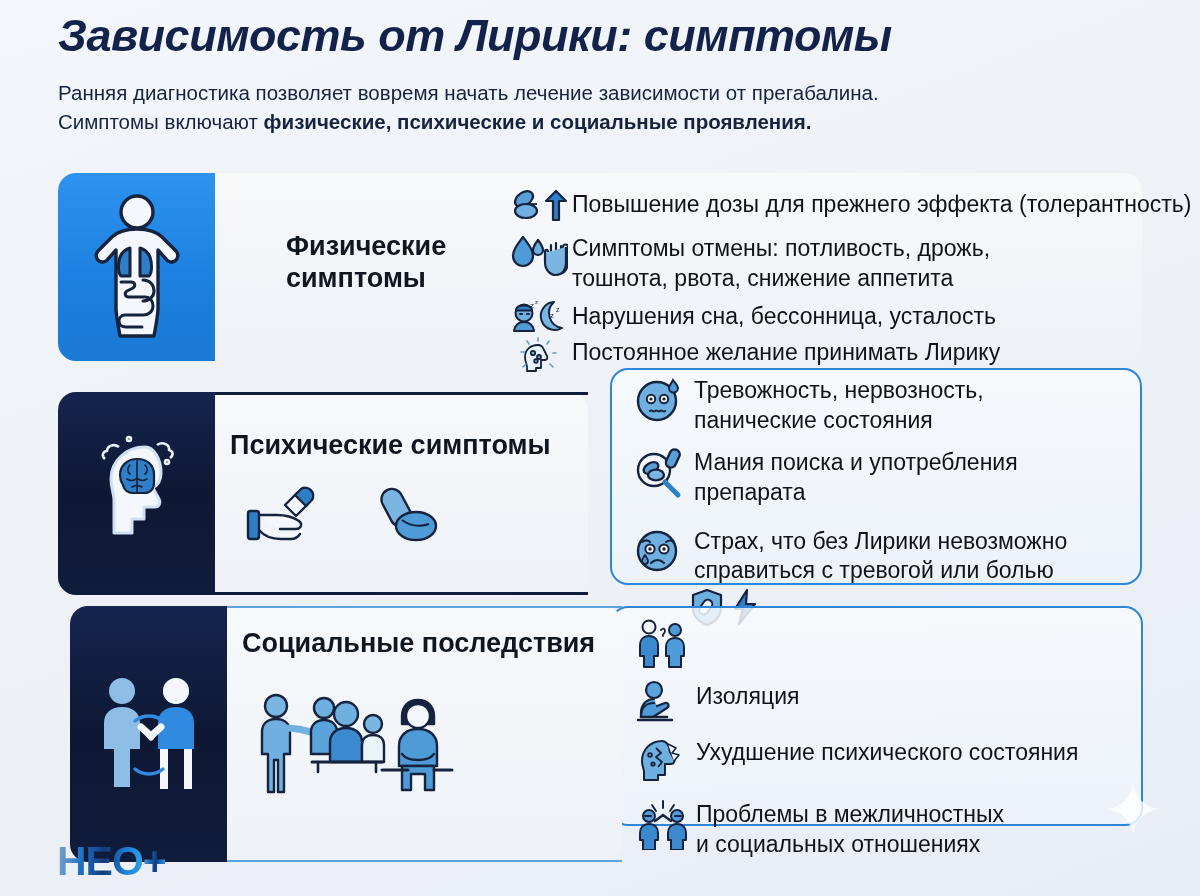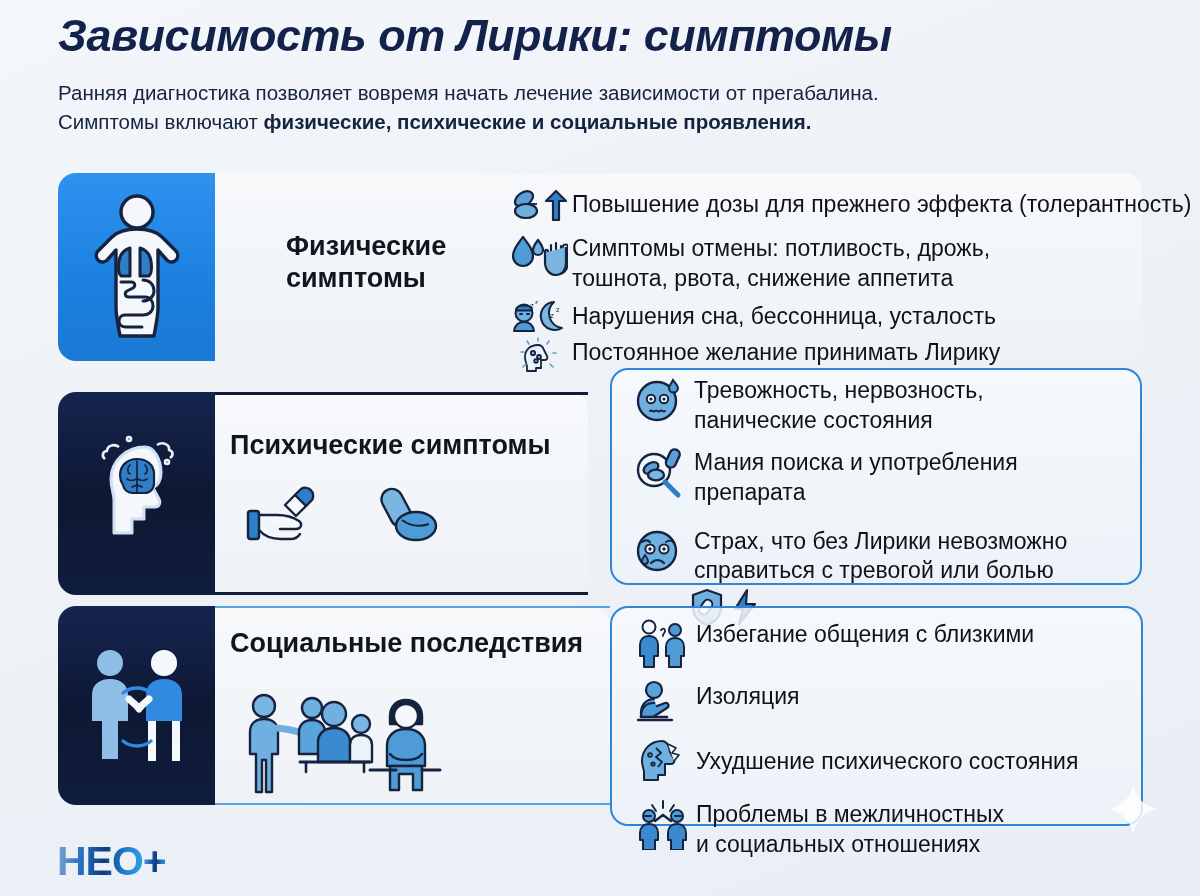--- a/index.html
+++ b/index.html
@@ -319,21 +319,21 @@
       <span>
         <svg width="26" height="38" viewBox="0 0 26 38">
           <path d="M15 2 3 21h8l-4 15L23 16h-9z" fill="#2f7fc8" stroke="#16233f" stroke-width="2.2" stroke-linejoin="round"></path>
         </svg>
       </span>
     </div>
   </div>
 
   <div class="outline-box" style="left:610px; top:606px; width:533px; height:220px;"></div>
 
-  <div class="card" style="left:58px; top:606px; width:552px; height:199px;">
+  <div class="card" style="left:70px; top:606px; width:552px; height:256px;">
     <div class="panel-navy">
       <svg width="120" height="130" viewBox="0 0 120 130">
         <g fill="#8ebde6">
           <circle cx="33" cy="22" r="13"></circle>
           <path d="M33 38c-11 0-18 6-18 16v26h10v38h8V80h0v38h8V80h10V54c0-10-7-16-18-16z"></path>
         </g>
         <g fill="#2f8ae0">
           <circle cx="87" cy="22" r="13"></circle>
           <path d="M87 38c-11 0-18 6-18 16v26h36V54c0-10-7-16-18-16z"></path>
         </g>
@@ -393,39 +393,38 @@
         <svg width="52" height="50" viewBox="0 0 52 50">
           <g stroke="#16233f" stroke-width="2" stroke-linejoin="round">
             <circle cx="13" cy="9" r="6.5" fill="#f4f7fb"></circle>
             <path d="M13 18c-6 0-9 4-9 9v11h4v11h10V38h4V27c0-5-3-9-9-9z" fill="#3b8ad0"></path>
             <circle cx="39" cy="12" r="6" fill="#4e9bd8"></circle>
             <path d="M39 20c-6 0-9 4-9 9v9h3v11h12V38h3v-9c0-5-3-9-9-9z" fill="#4e9bd8"></path>
             <path d="M25 12c2-2 4-2 4 1s-3 3-2 5" fill="none" stroke-width="1.8" stroke-linecap="round"></path>
           </g>
         </svg>
       </span>
-      <span class="txt">Избегание общения с близкими</span>
     </div>
 
     <div class="row" style="margin-bottom:12px;">
       <span class="ico" style="width:60px;">
         <svg width="50" height="44" viewBox="0 0 50 44">
           <g stroke="#16233f" stroke-width="2.2" stroke-linejoin="round" stroke-linecap="round">
             <circle cx="18" cy="10" r="8" fill="#5ba3db"></circle>
             <path d="M18 19c-8 0-13 6-13 14v4h12l14-9c3-2 1-6-2-5l-8 3" fill="#4e9bd8"></path>
             <path d="M5 37h26" fill="none" stroke-width="2.6"></path>
             <path d="M5 37c0-9 5-14 13-14" fill="none"></path>
           </g>
           <path d="M2 40h34" stroke="#16233f" stroke-width="2.4" fill="none" stroke-linecap="round"></path>
         </svg>
       </span>
       <span class="txt">Изоляция</span>
     </div>
 
-    <div class="row" style="margin-bottom:12px;align-items:center;">
+    <div class="row" style="margin-bottom:12px;">
       <span class="ico" style="width:60px;">
         <svg width="52" height="50" viewBox="0 0 52 50">
           <g stroke="#16233f" stroke-width="2" stroke-linejoin="round">
             <path d="M26 5C14 5 6 14 6 25c0 5 2 8 2 11v8h14v-5h7V28h6c3 0 4-3 3-5l-4-7C33 9 31 5 26 5z" fill="#6fb0e0"></path>
             <path d="M20 12l5 5-5 4 6 5-4 5" fill="none" stroke-width="1.8"></path>
             <path d="M32 8l8 4-4 5 7 2-5 6" fill="#f4f7fb" stroke-width="1.6"></path>
             <circle cx="14" cy="19" r="1.8" fill="#f4f7fb"></circle>
             <circle cx="17" cy="28" r="1.6" fill="#f4f7fb"></circle>
           </g>
         </svg>

